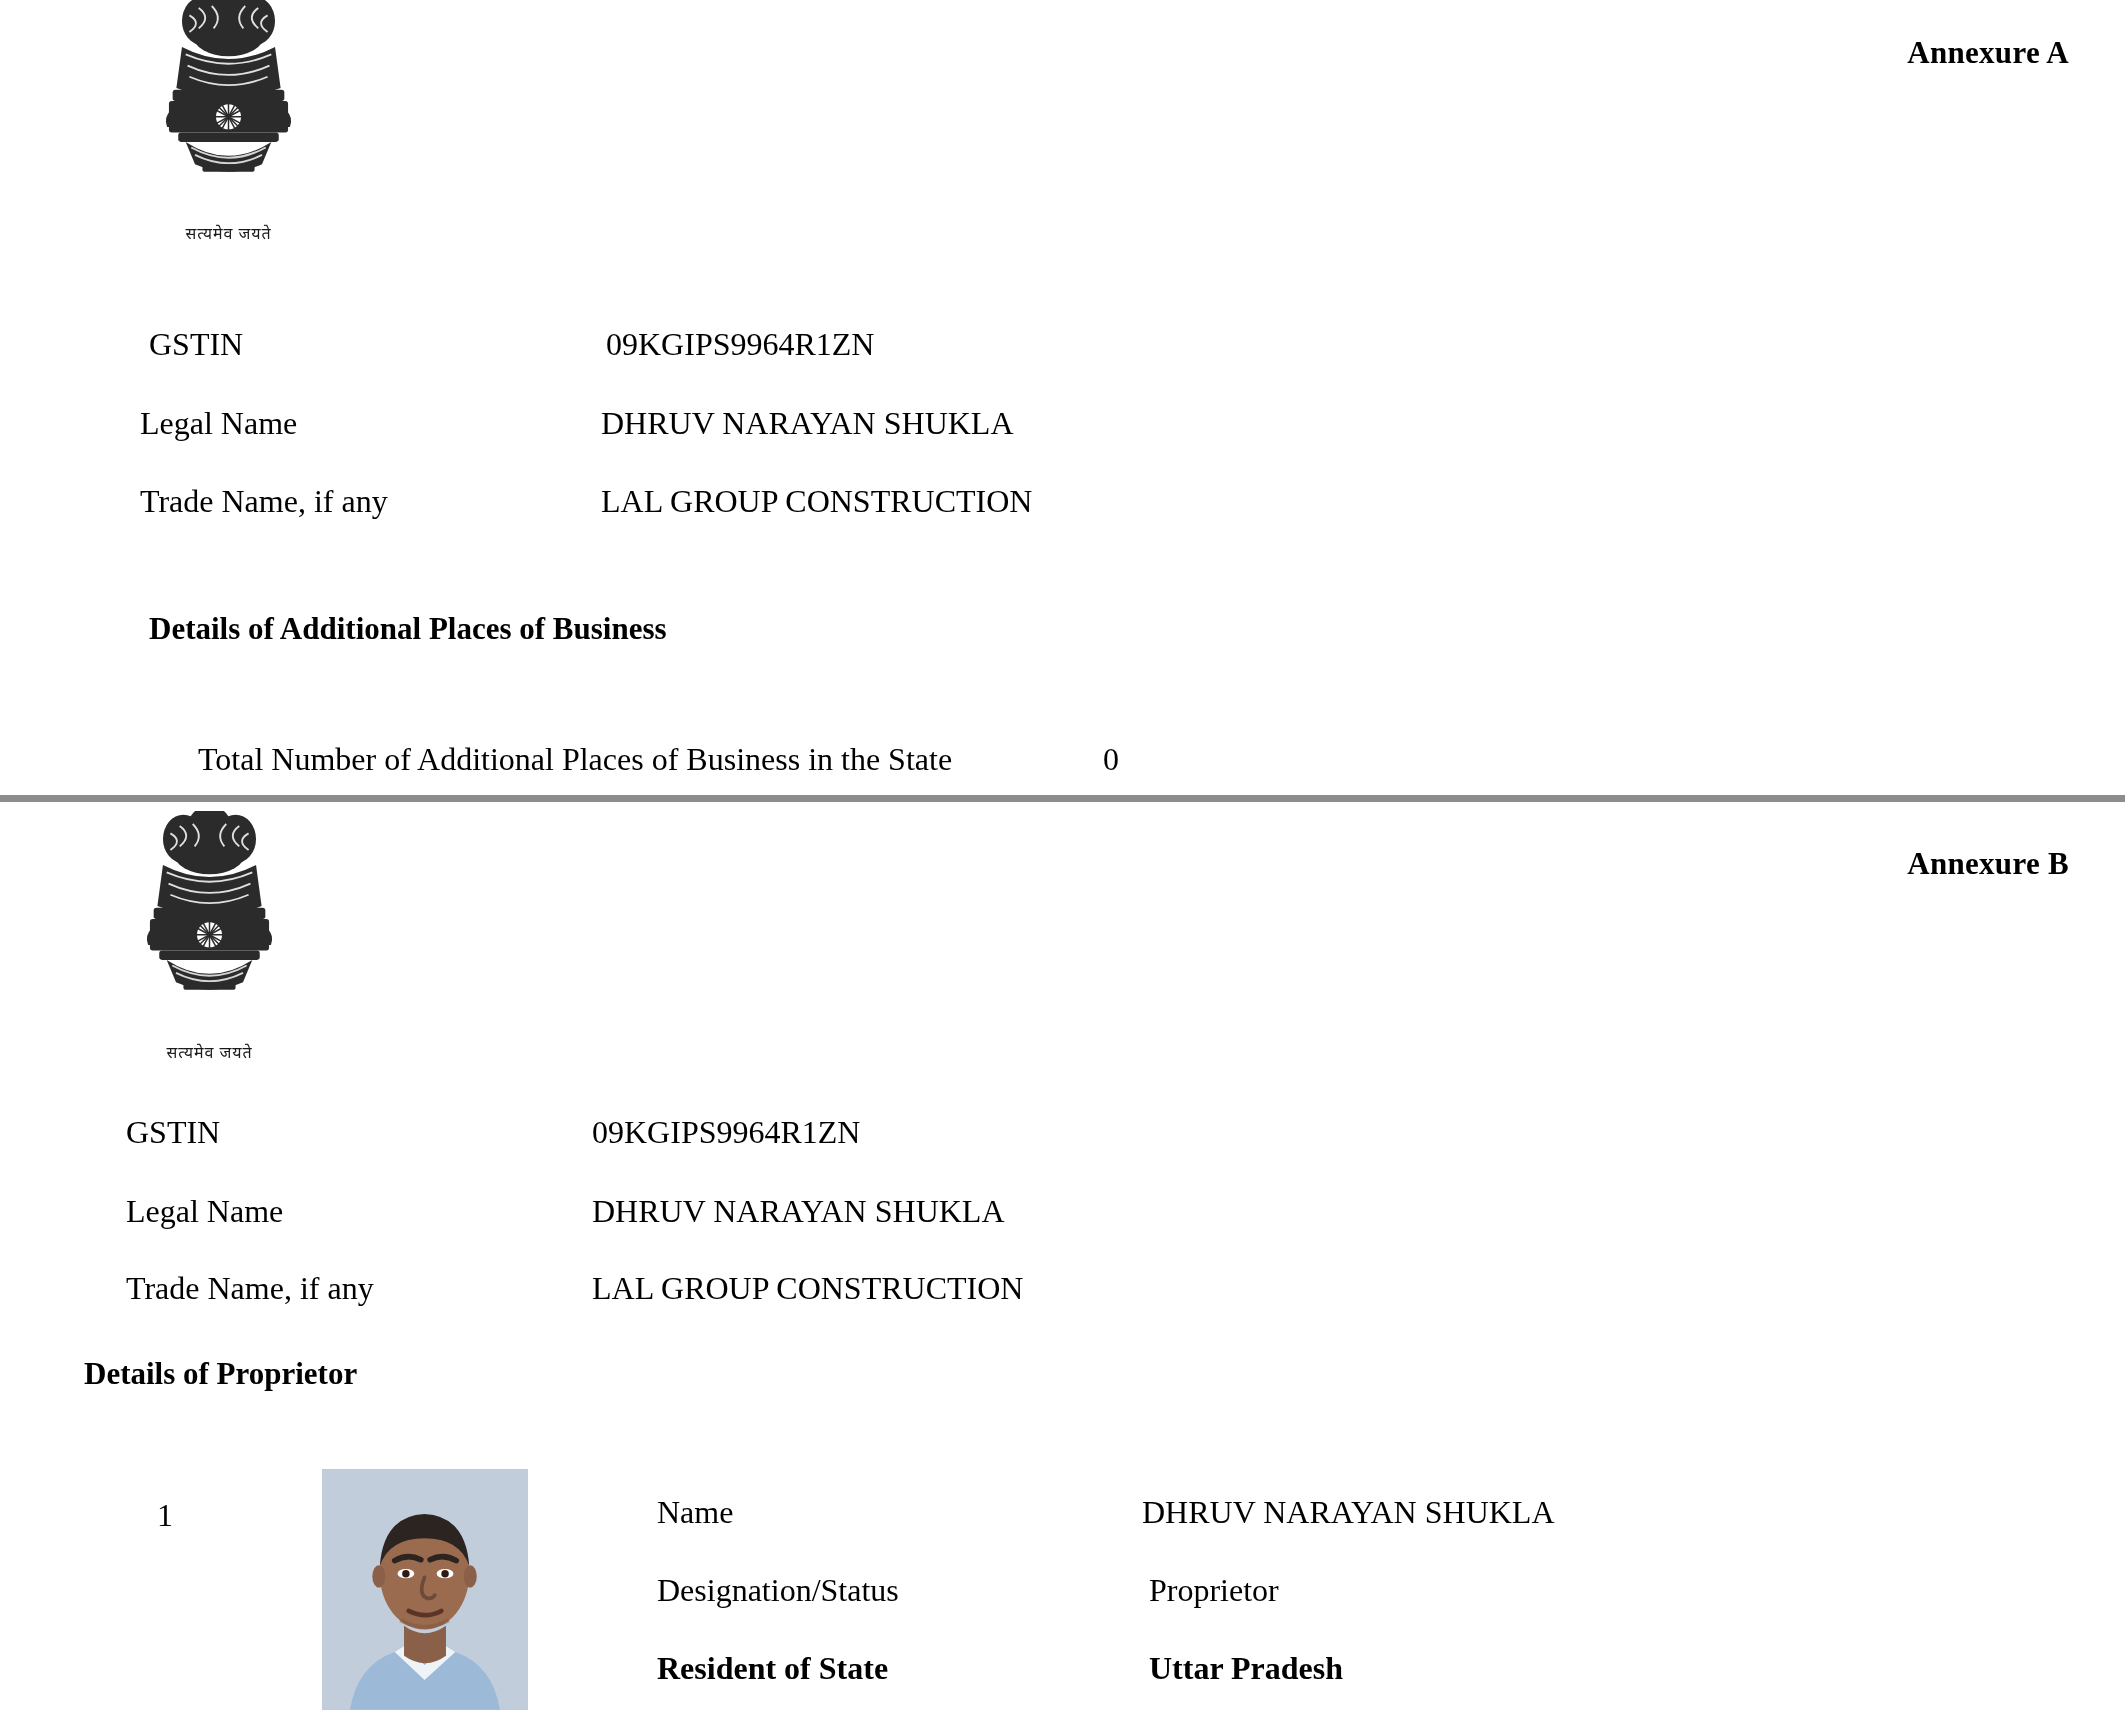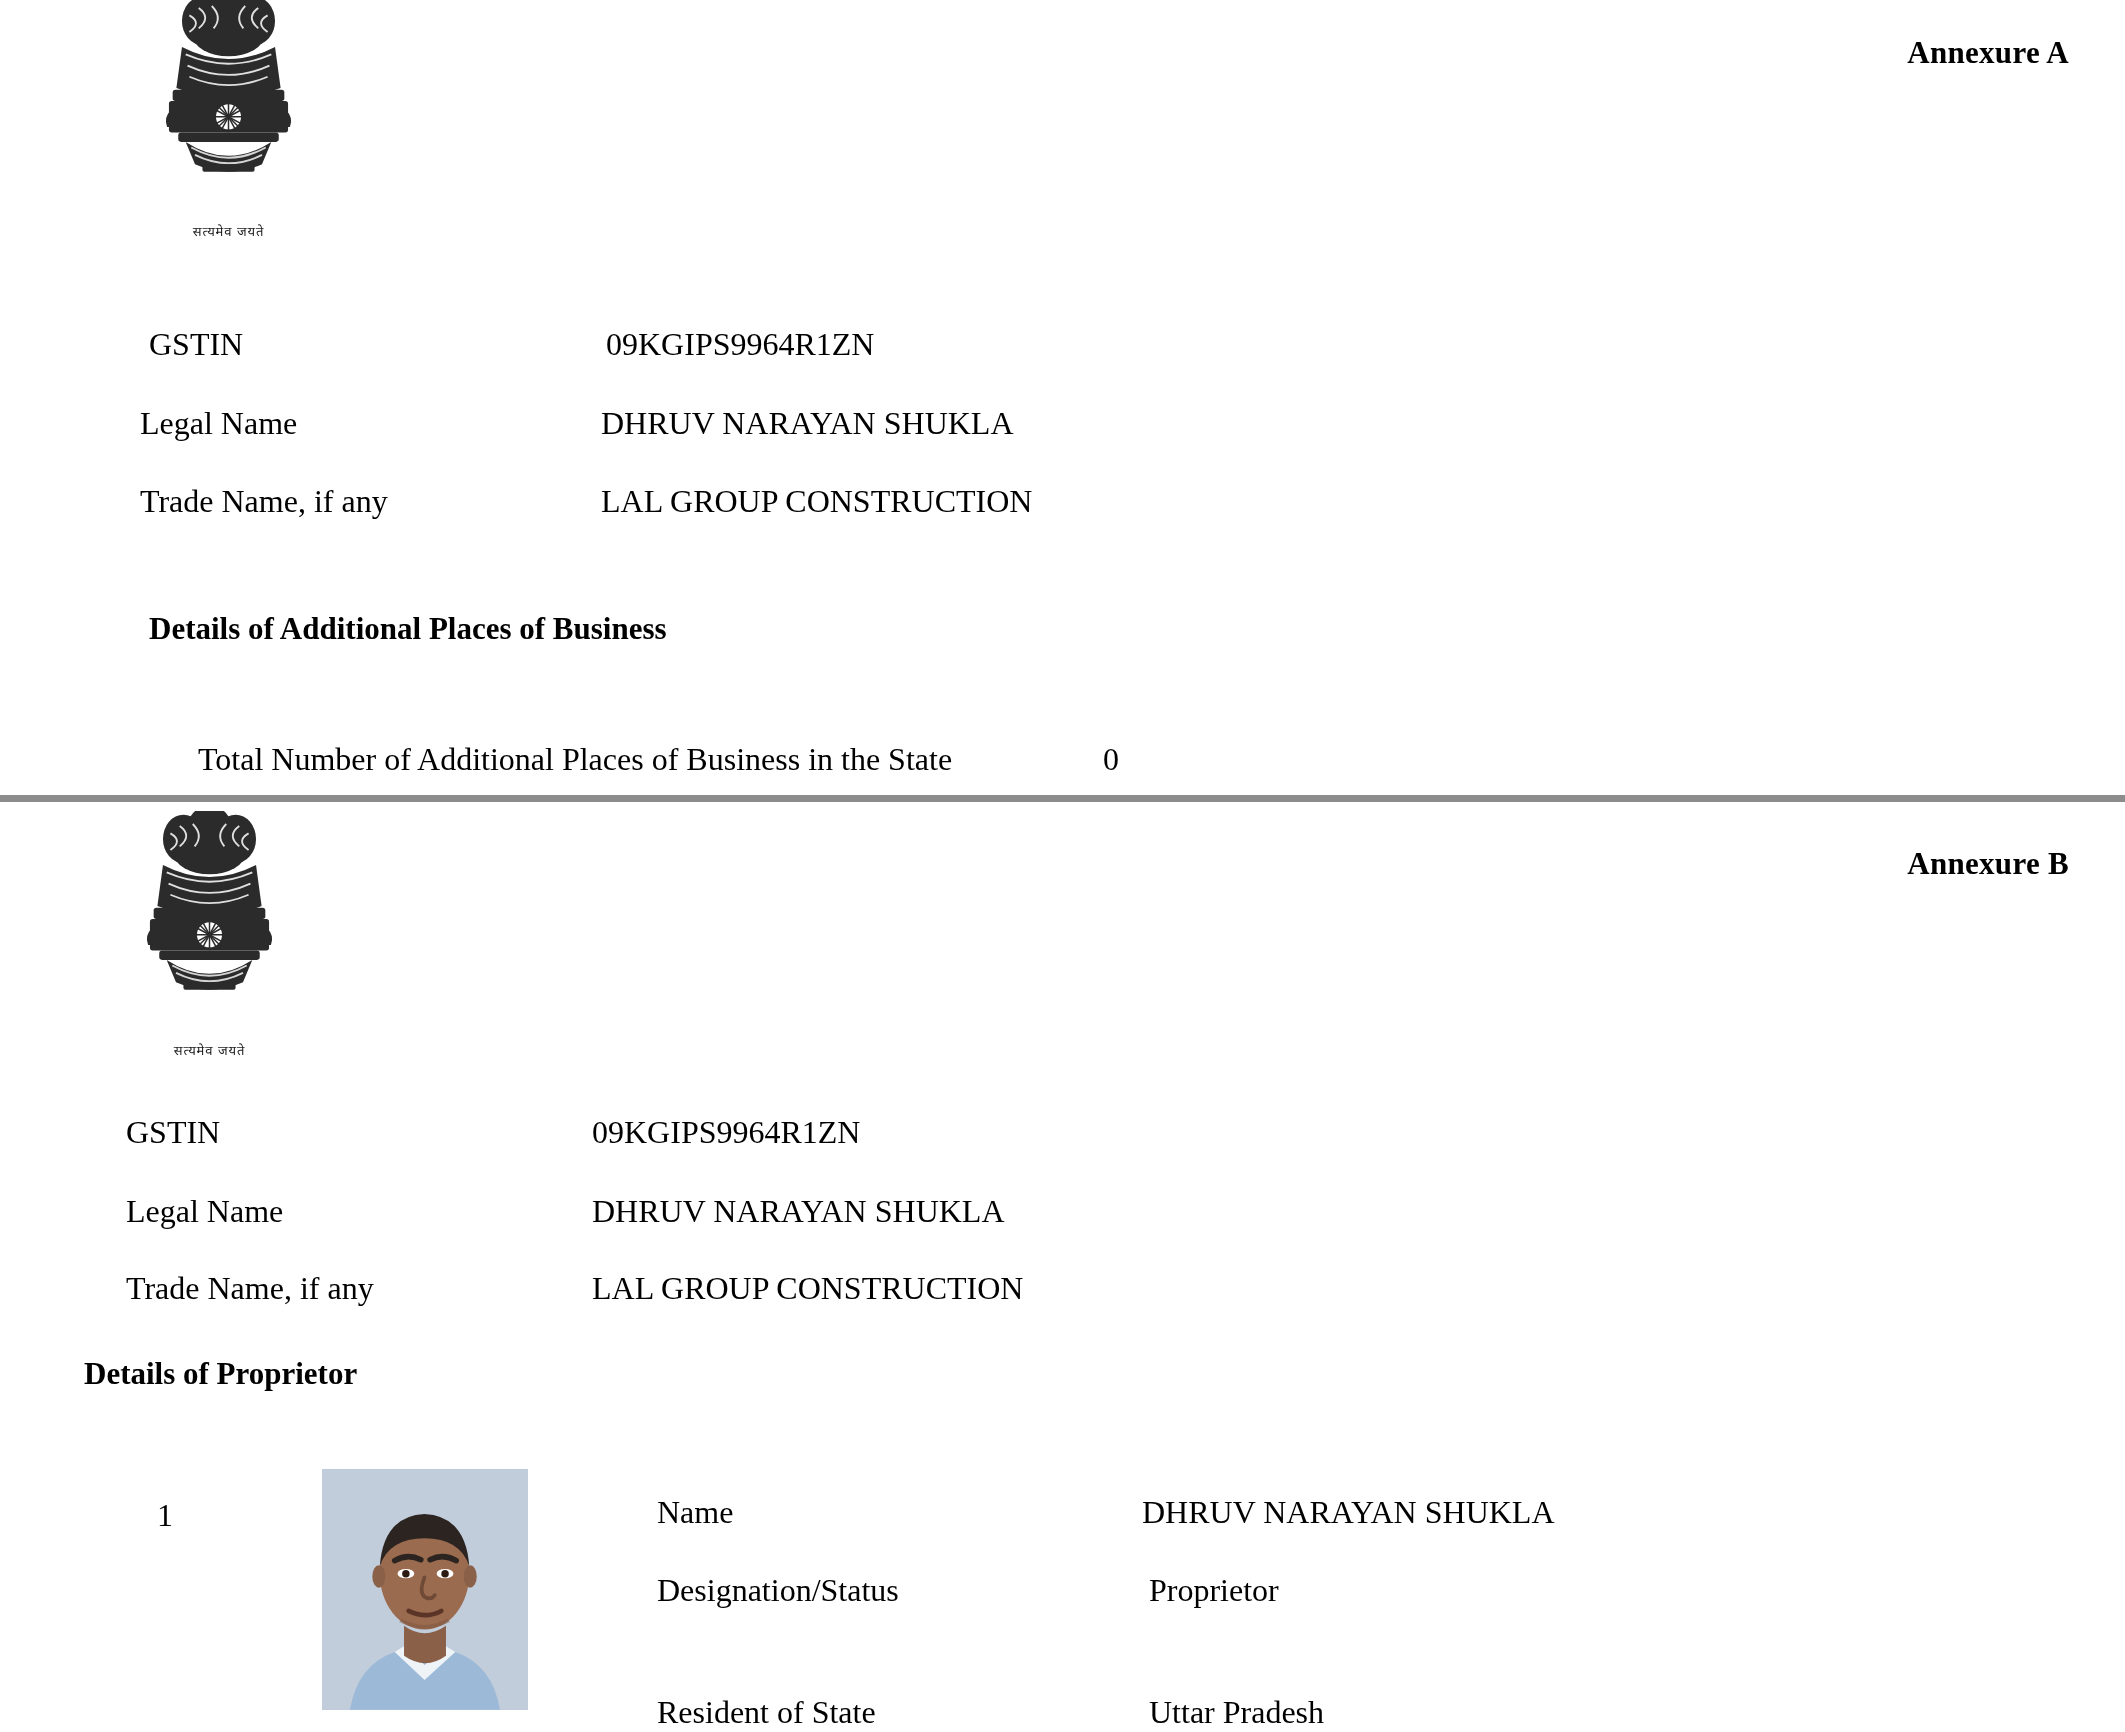--- a/index.html
+++ b/index.html
@@ -36,21 +36,21 @@
     position: absolute;
     width: 177px;
     text-align: center;
   }
   .emblem svg {
     display: block;
     margin: 0 auto;
   }
   .emblem .motto {
     font-family: "Liberation Sans", sans-serif;
-    font-size: 13px;
+    font-size: 16px;
     letter-spacing: 0.9px;
     margin-top: 1.9px;
     color: #1a1a1a;
   }
 
   .annexure-label {
     position: absolute;
     right: 56px;
     font-weight: bold;
     font-size: 31px;
@@ -289,17 +289,17 @@
   </div>
 
   <div class="prop-row" style="left:657px; top:692px;">
     <span style="display:inline-block; width:485px;">Name</span><span>DHRUV NARAYAN  SHUKLA</span>
   </div>
 
   <div class="prop-row" style="left:657px; top:770px;">
     <span style="display:inline-block; width:492px;">Designation/Status</span><span>Proprietor</span>
   </div>
 
-  <div class="prop-row" style="left:657px; top:892px;">
+  <div class="prop-row" style="left:657px; top:848px;font-weight:bold;">
     <span style="display:inline-block; width:492px;">Resident of State</span><span>Uttar Pradesh</span>
   </div>
 </div>
 
 
 </body></html>

